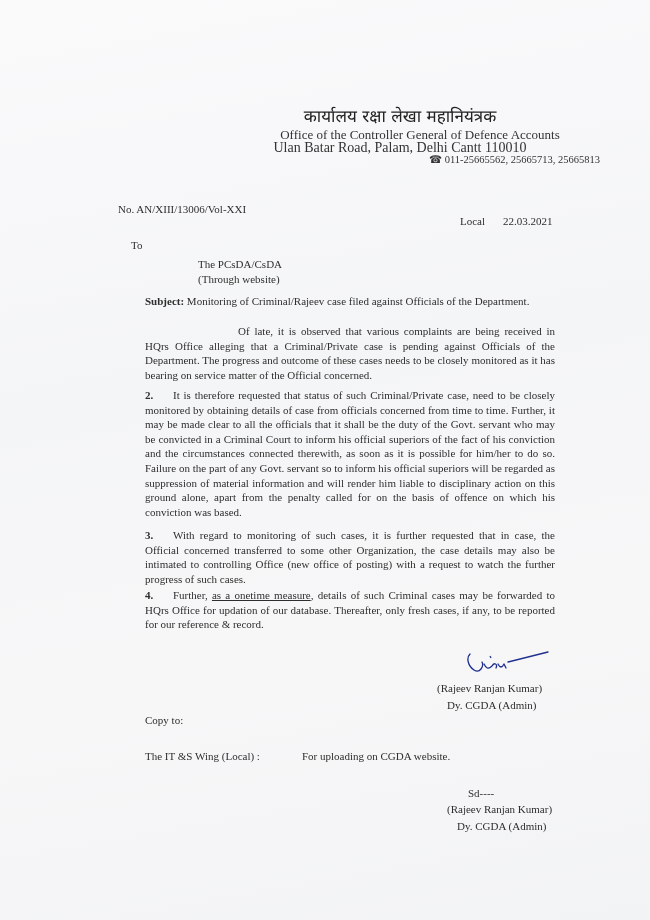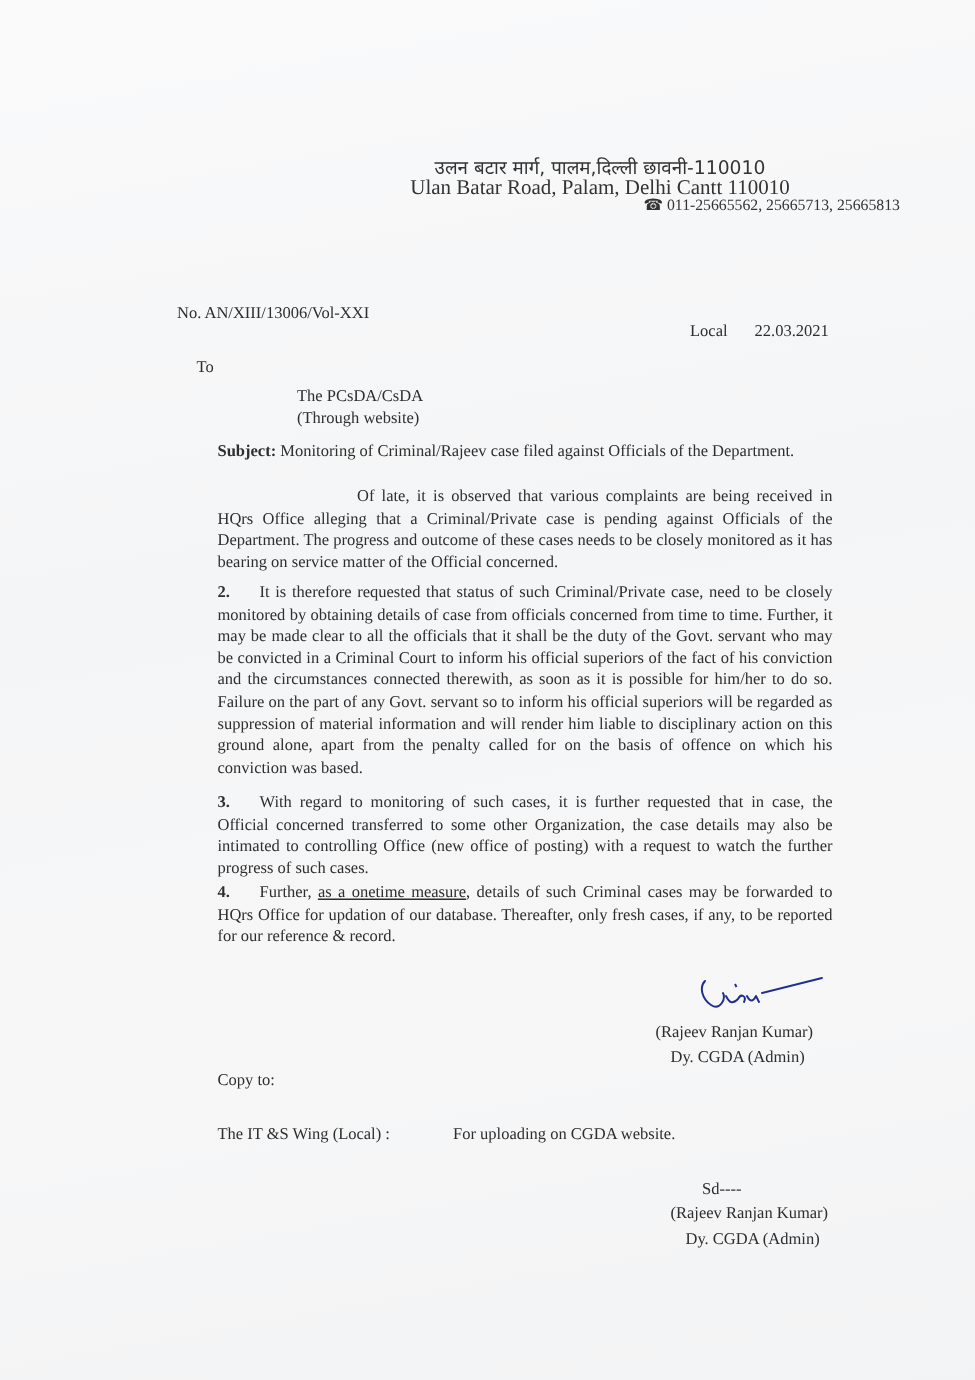--- a/index.html
+++ b/index.html
@@ -42,21 +42,22 @@
     .u { text-decoration: underline; }
     b { font-weight: bold; }
     .sig svg { display: block; }
   </style>
 </head>
 <body>
 
 <div class="page">
 
   <div class="header">
-    <div class="hindi-addr">उलन बटार मार्ग, पालम,दिल्ली छावनी-110010</div>
+    <div class="hindi-title">कार्यालय रक्षा लेखा महानियंत्रक</div>
+    <div class="eng-title">Office of the Controller General of Defence Accounts</div>
     <div class="addr">Ulan Batar Road, Palam,  Delhi Cantt 110010</div>
     <div class="phone">
       <span>☎</span>
       <span>011-25665562, 25665713, 25665813</span>
     </div>
   </div>
 
   <div class="abs" style="left:118px; top:202px;">No. AN/XIII/13006/Vol-XXI</div>
   <div class="abs" style="left:460px; top:214px;">Local</div>
   <div class="abs" style="left:503px; top:214px;">22.03.2021</div>

